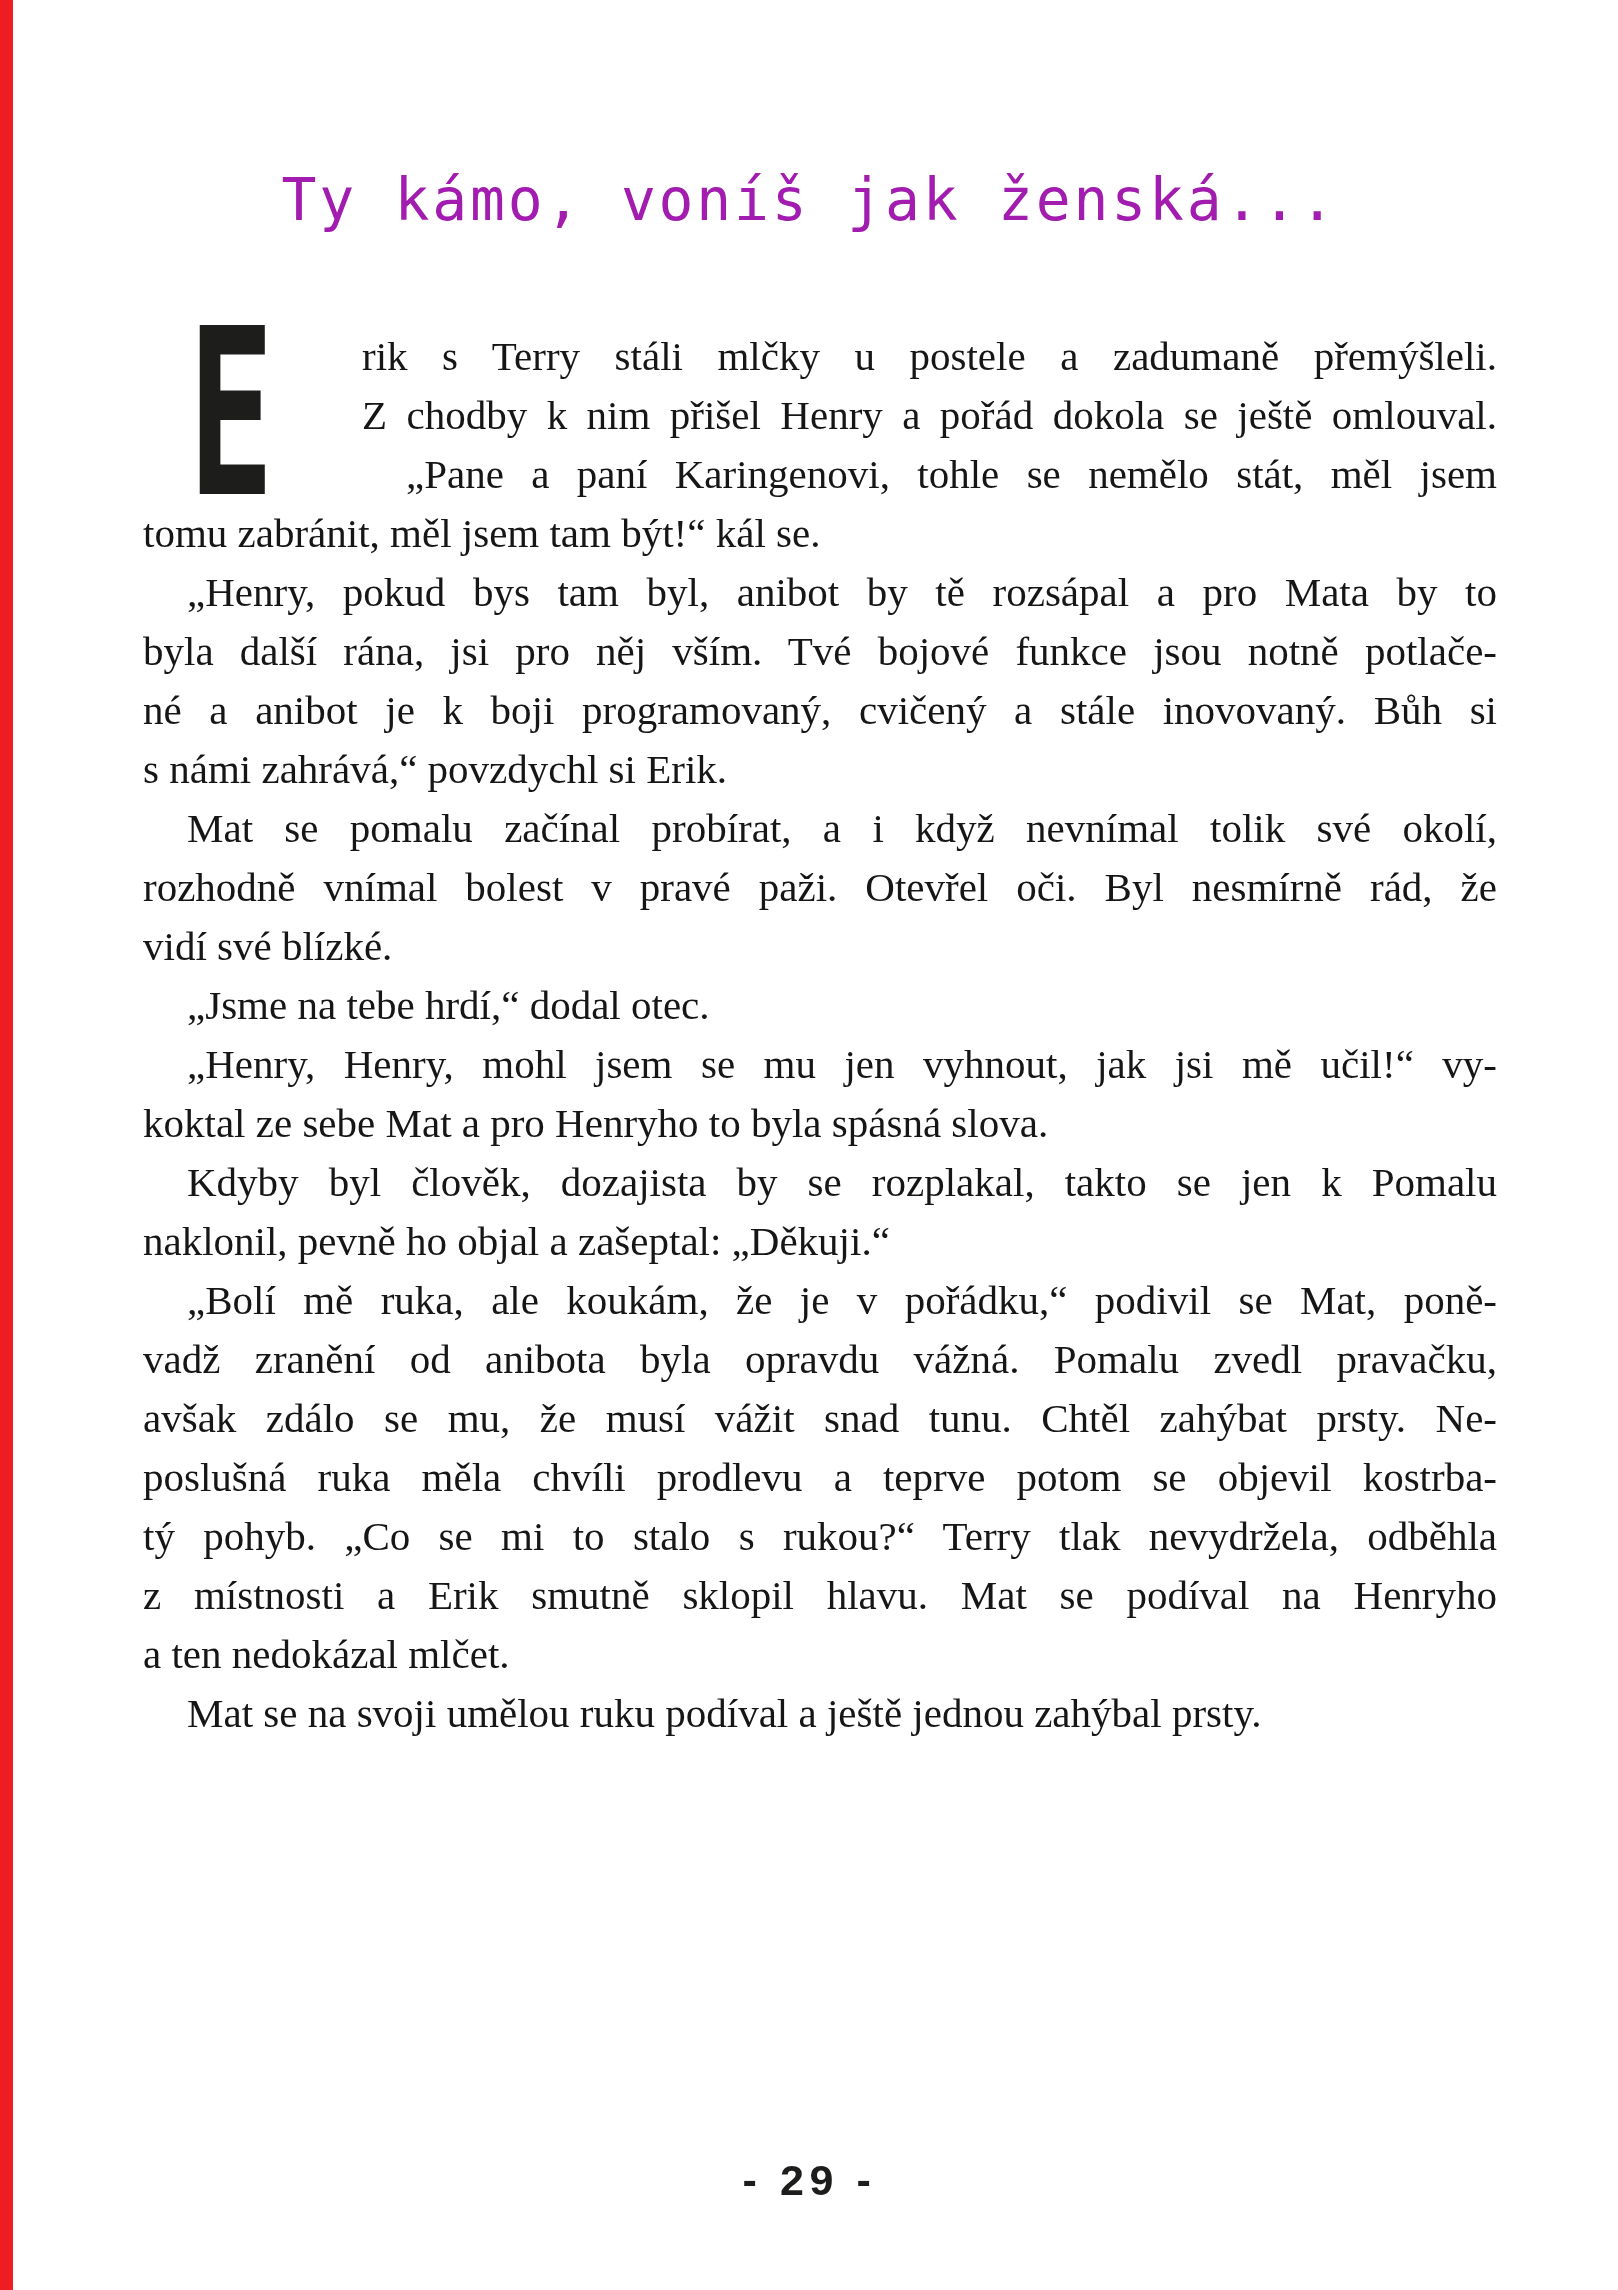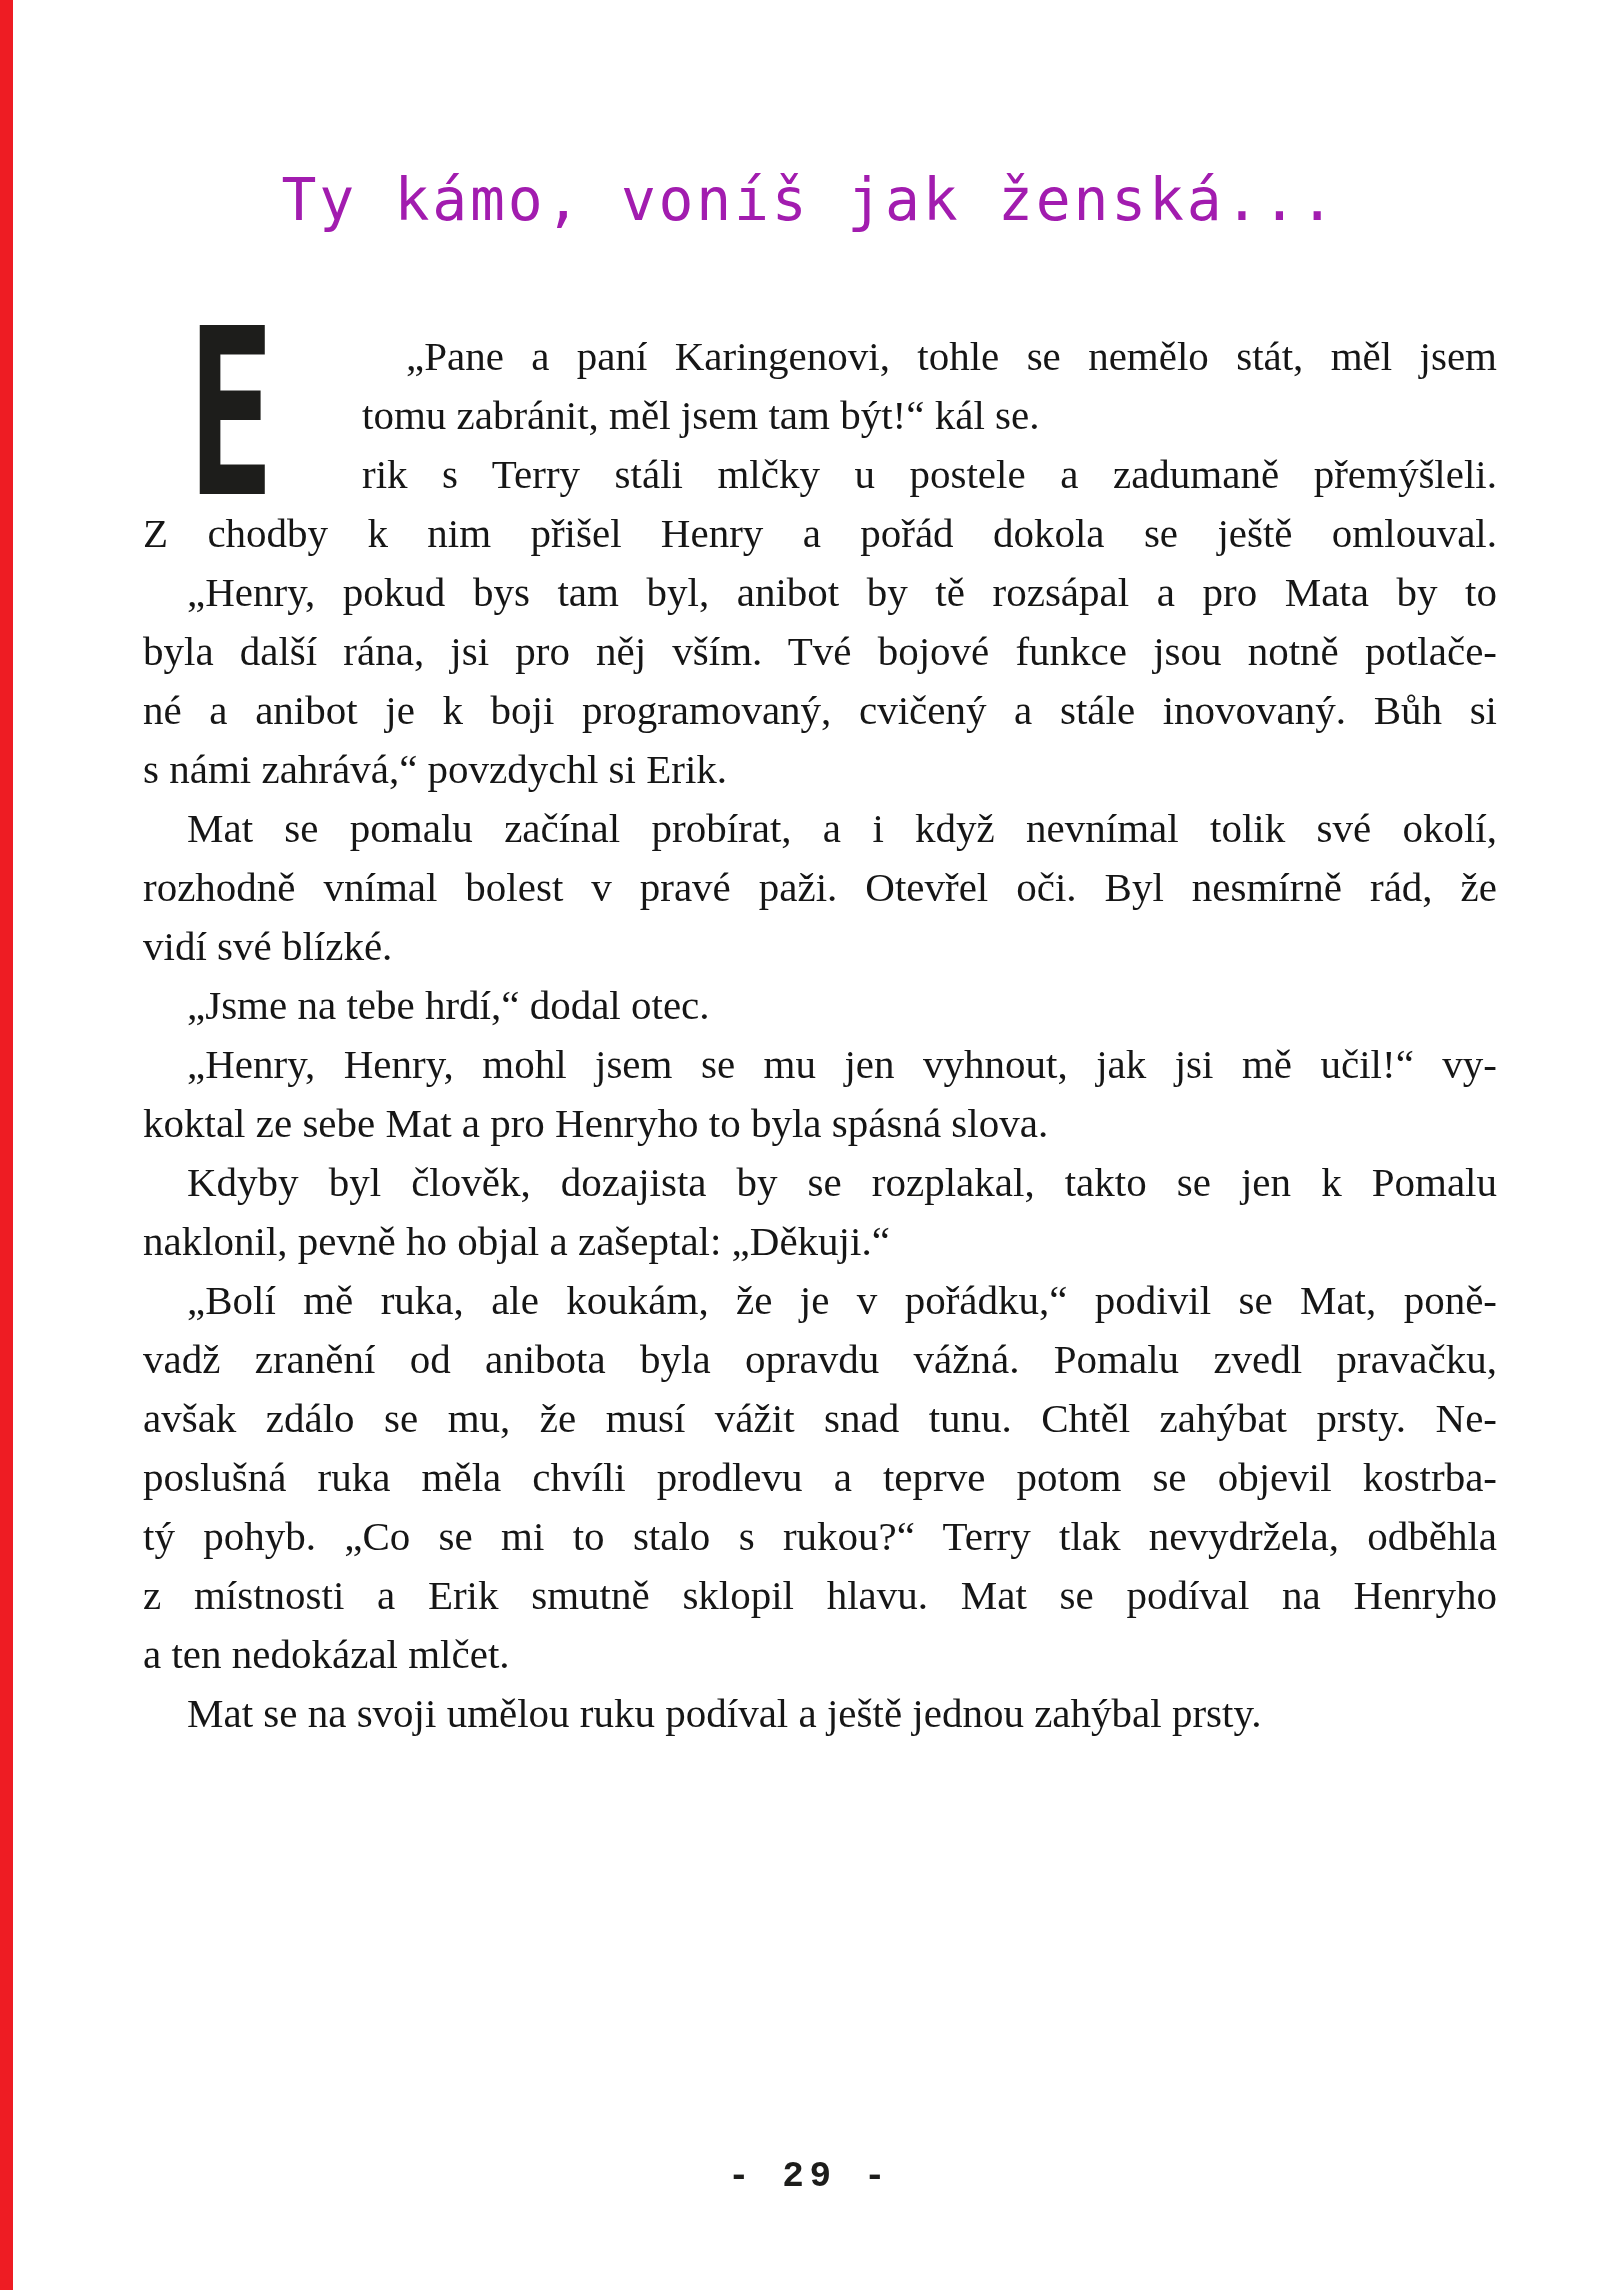--- a/index.html
+++ b/index.html
@@ -54,45 +54,45 @@
   .line {
     text-align:justify;
     text-align-last:left;
     white-space:normal;
   }
   .line.j { text-align-last:justify; }
   .line.ind { text-indent:44px; }
   .pagenum {
     position:absolute; top:2156px; left:0; width:100%;
     text-align:center;
-    font-family:Liberation Mono, monospace;
+    font-family:Liberation Sans, sans-serif;
     font-weight:bold;
-    font-size:36px;
+    font-size:43px;
     letter-spacing:5.6px;
     color:#1d1d1b;
   }
 </style>
 </head>
 <body>
 
 <main class="page">
   <div class="redbar"></div>
 
   <h1 class="title">Ty kámo, voníš jak ženská...</h1>
 
   <section class="textblock">
     <span class="dropcap"><span class="dropcap-inner">E</span></span>
     <div id="paras">
         <div class="para">
+          <div class="line j">rik s Terry stáli mlčky u postele a zadumaně přemýšleli.</div>
+          <div class="line j">Z chodby k nim přišel Henry a pořád dokola se ještě omlouval.</div>
+        </div>
+        <div class="para">
           <div class="line j ind">„Pane a paní Karingenovi, tohle se nemělo stát, měl jsem</div>
           <div class="line">tomu zabránit, měl jsem tam být!“ kál se.</div>
-        </div>
-        <div class="para">
-          <div class="line j">rik s Terry stáli mlčky u postele a zadumaně přemýšleli.</div>
-          <div class="line j">Z chodby k nim přišel Henry a pořád dokola se ještě omlouval.</div>
         </div>
         <div class="para">
           <div class="line j ind">„Henry, pokud bys tam byl, anibot by tě rozsápal a pro Mata by to</div>
           <div class="line j">byla další rána, jsi pro něj vším. Tvé bojové funkce jsou notně potlače-</div>
           <div class="line j">né a anibot je k boji programovaný, cvičený a stále inovovaný. Bůh si</div>
           <div class="line">s námi zahrává,“ povzdychl si Erik.</div>
         </div>
         <div class="para">
           <div class="line j ind">Mat se pomalu začínal probírat, a i když nevnímal tolik své okolí,</div>
           <div class="line j">rozhodně vnímal bolest v pravé paži. Otevřel oči. Byl nesmírně rád, že</div>

